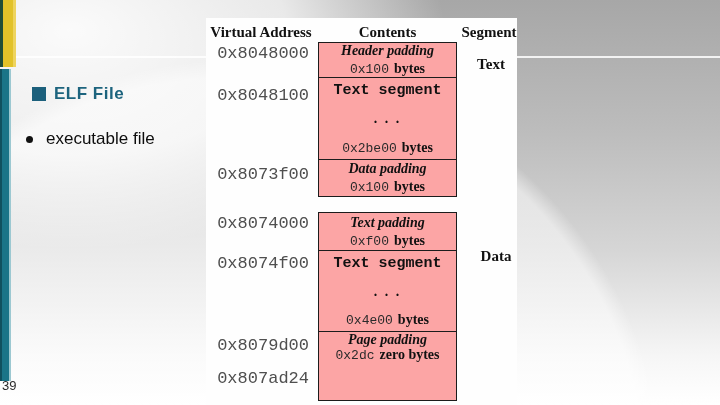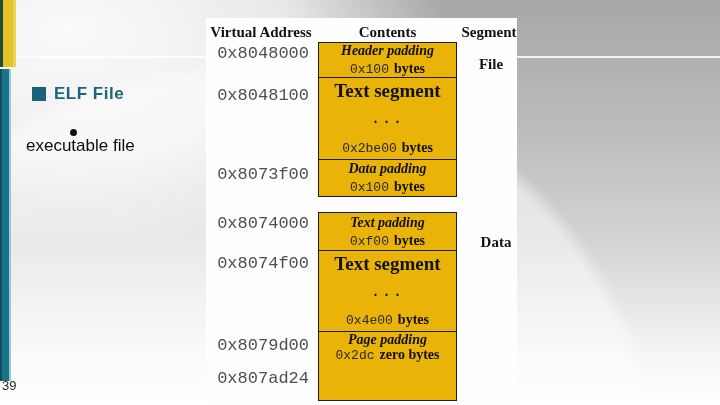--- a/index.html
+++ b/index.html
@@ -12,50 +12,50 @@
       linear-gradient(180deg,#a7a7a7 0%,#bcbcbc 32%,#d6d6d6 62%,#f6f6f6 88%,#ffffff 100%);
   }
   .bg-hline{position:absolute;left:16px;top:56px;width:704px;height:2px;background:rgba(255,255,255,0.85);}
   .bar-yellow{position:absolute;left:0;top:0;width:16px;height:67px;
     background:linear-gradient(to right,#1f4d37 0 3px,#e2c229 3px 13px,#eed45f 13px 16px);}
   .bar-teal{position:absolute;left:0;top:69px;width:11px;height:312px;
     background:linear-gradient(to right,#10505f 0 2px,#1a7488 2px 9px,#9cc8d1 9px 11px);}
   .title-row{position:absolute;left:23px;top:84px;display:flex;align-items:center;padding-left:9px;}
   .title-square{width:14px;height:14px;background:#1c607c;margin-right:8px;flex:0 0 auto;}
   .slide-title{margin:0;font-size:17px;font-weight:bold;color:#1d647e;letter-spacing:0.5px;}
-  .bullet-row{position:absolute;left:26px;top:129px;display:flex;align-items:center;flex-direction:column;}
+  .bullet-row{position:absolute;left:26px;top:129px;display:flex;align-items:center;}
   .bullet-dot{width:7px;height:7px;border-radius:50%;background:#111;margin-right:13px;flex:0 0 auto;}
   .bullet-text{font-size:17px;color:#0d0d0d;}
   .page-number{position:absolute;left:2px;top:378px;font-size:13px;color:#2b2b2b;}
 
   
   .diagram{position:absolute;left:206px;top:18px;width:311px;height:387px;background:#fefefe;}
   .hdr{position:absolute;top:6px;font-family:"Liberation Serif",serif;font-weight:bold;font-size:15px;color:#111;text-align:center;}
   .hdr-va{left:0;width:110px;}
   .hdr-ct{left:112px;width:139px;}
   .hdr-sg{left:238px;width:90px;}
   .addr{position:absolute;left:0;width:103px;text-align:right;
     font-family:"Liberation Mono",monospace;font-size:17px;color:#4f4f4f;white-space:nowrap;}
   .seg{position:absolute;width:80px;text-align:center;font-family:"Liberation Serif",serif;
     font-weight:bold;font-size:15px;color:#111;}
   .seg-text{left:245px;top:38px;}
-  .seg-data{left:250px;top:216px;}
+  .seg-data{left:250px;top:230px;}
 
-  .box{position:absolute;left:112px;width:139px;border:1px solid #1c1c1c;background:#eab308;box-sizing:border-box;}
+  .box{position:absolute;left:112px;width:139px;border:1px solid #1c1c1c;background:#fca5a5;box-sizing:border-box;}
   .box1{top:24px;height:155px;}
   .box2{top:194px;height:189px;}
   .row{box-sizing:border-box;display:flex;flex-direction:column;justify-content:center;
     align-items:center;border-bottom:1px solid #1c1c1c;text-align:center;}
   .row:last-child{border-bottom:none;}
   .row-big{justify-content:space-between;padding:4px 0 2px 0;}
   .h35{height:35px;} .h82{height:82px;} .h36{height:36px;}
   .h38{height:38px;align-items:center;} .h81{height:81px;} .h37{height:37px;} .h31{height:31px;}
   .cell-label{font-family:"Liberation Serif",serif;font-weight:bold;font-size:14px;color:#111;line-height:17px;}
   .cell-label.italic{font-style:italic;}
-  .cell-label.bigname{font-size:19px;line-height:18px;}
+  .cell-label.bigname{font-size:15px;line-height:18px;font-family:Liberation Mono, monospace;}
   .cell-dots{font-family:"Liberation Serif",serif;font-weight:bold;font-size:14px;color:#111;letter-spacing:2px;line-height:12px;}
   .cell-size{line-height:17px;white-space:nowrap;}
   .h31 .cell-label,.h31 .cell-size{line-height:14px;}
   .hex{font-family:"Liberation Mono",monospace;font-size:13px;color:#2a2a2a;}
   .unit{font-family:"Liberation Serif",serif;font-weight:bold;font-size:14px;color:#111;margin-left:5px;}
 </style>
 </head>
 <body>
 
 <div class="slide">
@@ -81,21 +81,21 @@
     <div class="hdr hdr-ct">Contents</div>
 
     <div class="addr" style="top:26px">0x8048000</div>
     <div class="addr" style="top:68px">0x8048100</div>
     <div class="addr" style="top:147px">0x8073f00</div>
     <div class="addr" style="top:196px">0x8074000</div>
     <div class="addr" style="top:236px">0x8074f00</div>
     <div class="addr" style="top:318px">0x8079d00</div>
     <div class="addr" style="top:351px">0x807ad24</div>
 
-    <div class="seg seg-text">File</div>
+    <div class="seg seg-text">Text</div>
     <div class="seg seg-data">Data</div>
 
     <div class="box box1">
       <div class="row h35">
         <div class="cell-label italic">Header padding</div>
         <div class="cell-size"><span class="hex">0x100</span><span class="unit">bytes</span></div>
       </div>
       <div class="row row-big h82">
         <div class="cell-label bigname">Text segment</div>
         <div class="cell-dots">. . .</div>

